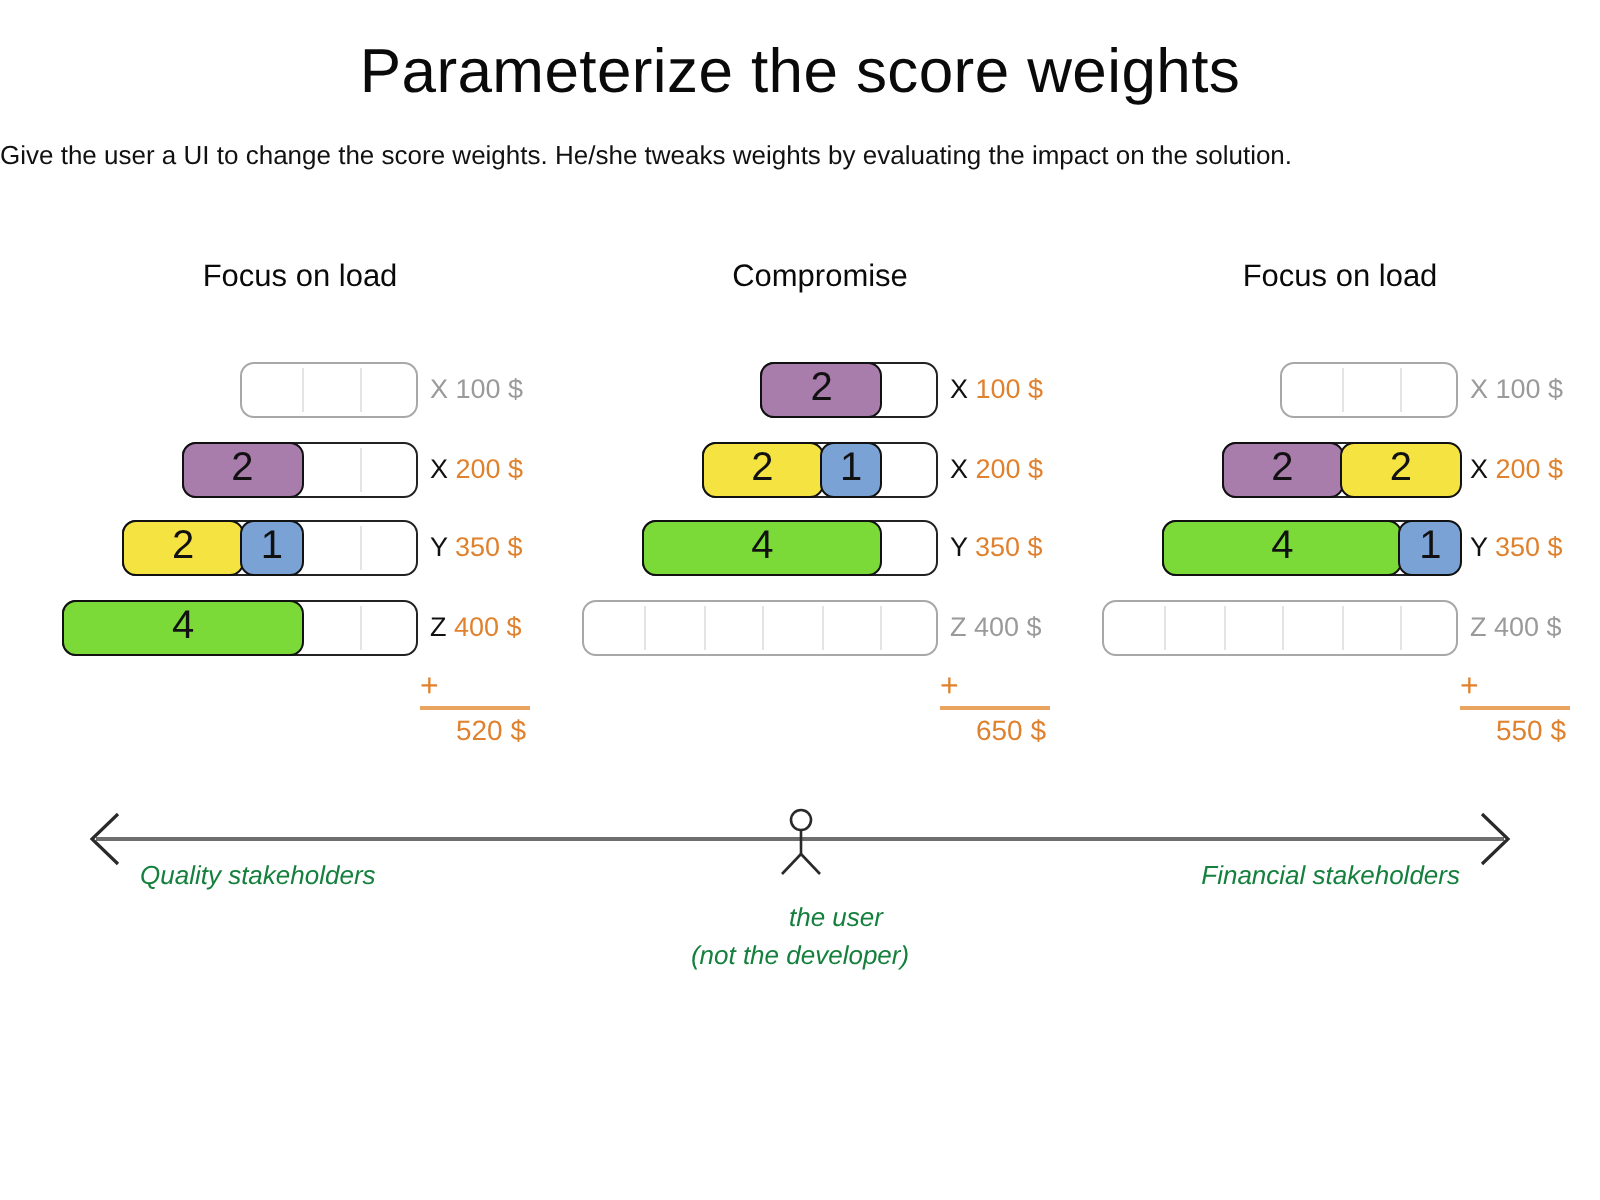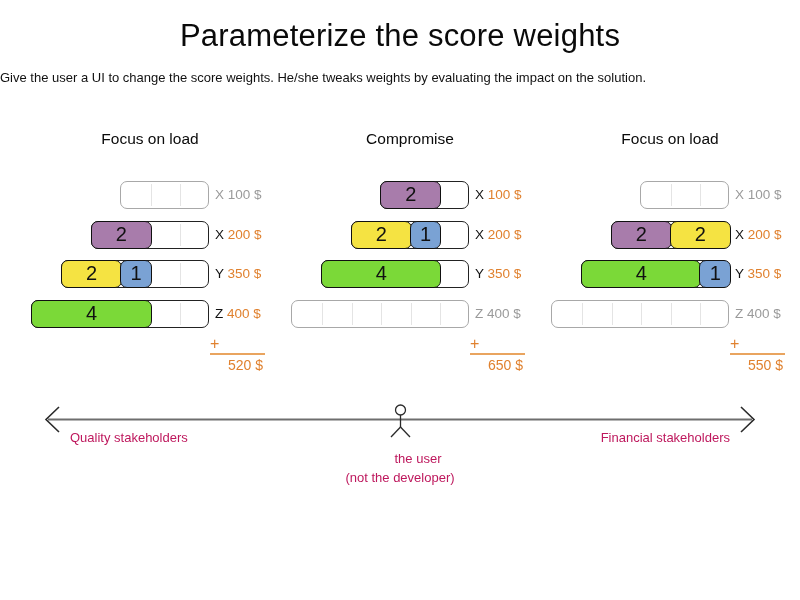--- a/index.html
+++ b/index.html
@@ -30,21 +30,21 @@
   }
   .rowlabel{position:absolute;left:195px;height:28px;line-height:28px;font-size:13.5px;white-space:nowrap;}
   .rowlabel.active .letter{color:#111;}
   .rowlabel.active .price{color:#e0812e;}
   .rowlabel.inactive .letter,.rowlabel.inactive .price{color:#9a9a9a;}
   .sum{position:absolute;top:212px;left:190px;width:55px;}
   .sum .plus{font-size:16px;line-height:14px;color:#e0812e;border-bottom:2px solid #e9a45f;padding-bottom:2px;}
   .sum .total{font-size:14px;color:#e0812e;text-align:right;margin-top:2px;padding-right:2px;}
   
   #axis-svg{position:absolute;left:0;top:395px;}
-  .axis-label{position:absolute;font-size:13px;color:#be185d;white-space:nowrap;}
+  .axis-label{position:absolute;font-size:13px;color:#15803d;white-space:nowrap;font-style:italic;}
   .axis-label.left{left:70px;top:430px;}
   .axis-label.right{right:70px;top:430px;}
   .axis-label.center1{left:0;width:100%;text-align:center;top:451px;padding-left:18px;}
   .axis-label.center2{left:0;width:100%;text-align:center;top:470px;}
 </style>
 </head>
 <body>
 
 <div id="page">
 

